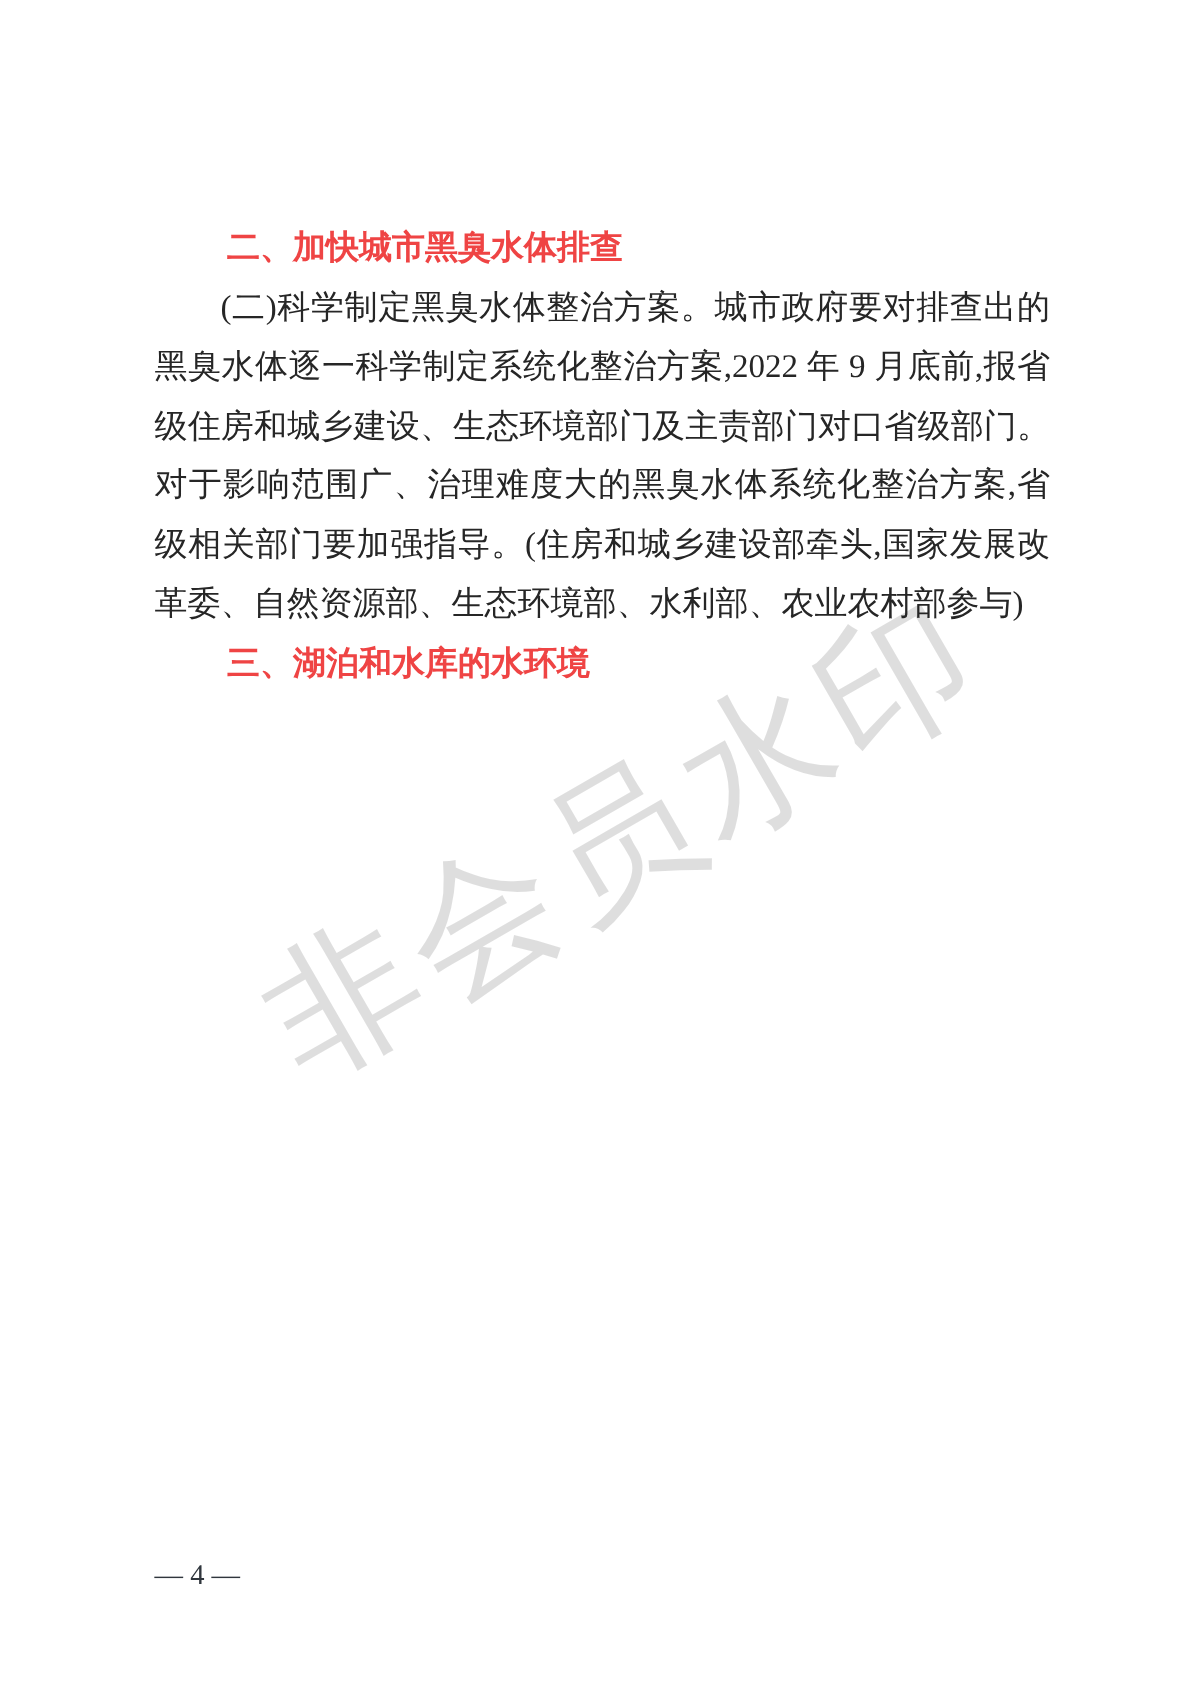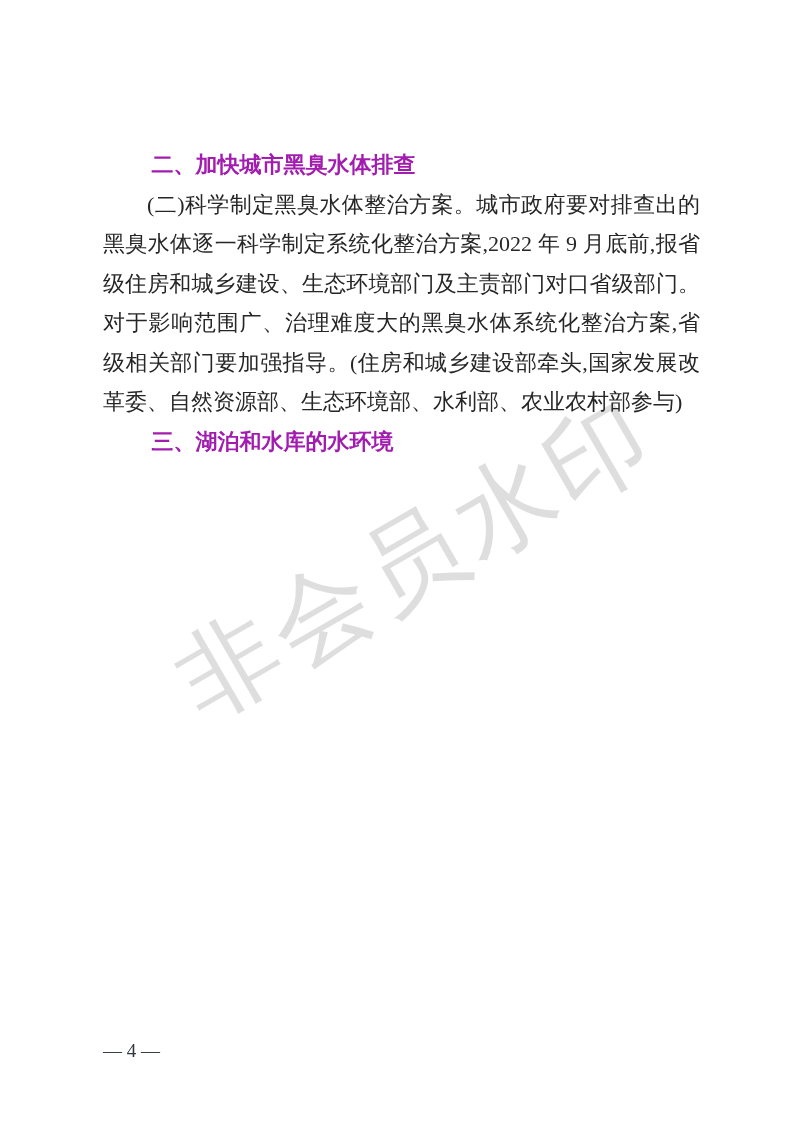--- a/index.html
+++ b/index.html
@@ -42,21 +42,21 @@
   }
   .heading {
     margin: 0;
     padding: 0;
     font-family: "Liberation Sans", "DejaVu Sans", sans-serif;
     font-weight: bold;
     font-size: 22px;
     line-height: 39.5px;
     text-indent: 2.2em;
     text-align: left;
-    color: #a21caf;
+    color: #ef4444;
   }
   .para {
     margin: 0;
     padding: 0;
     text-indent: 2em;
   }
   .footer {
     position: absolute;
     left: 103px;
     top: 1040px;

